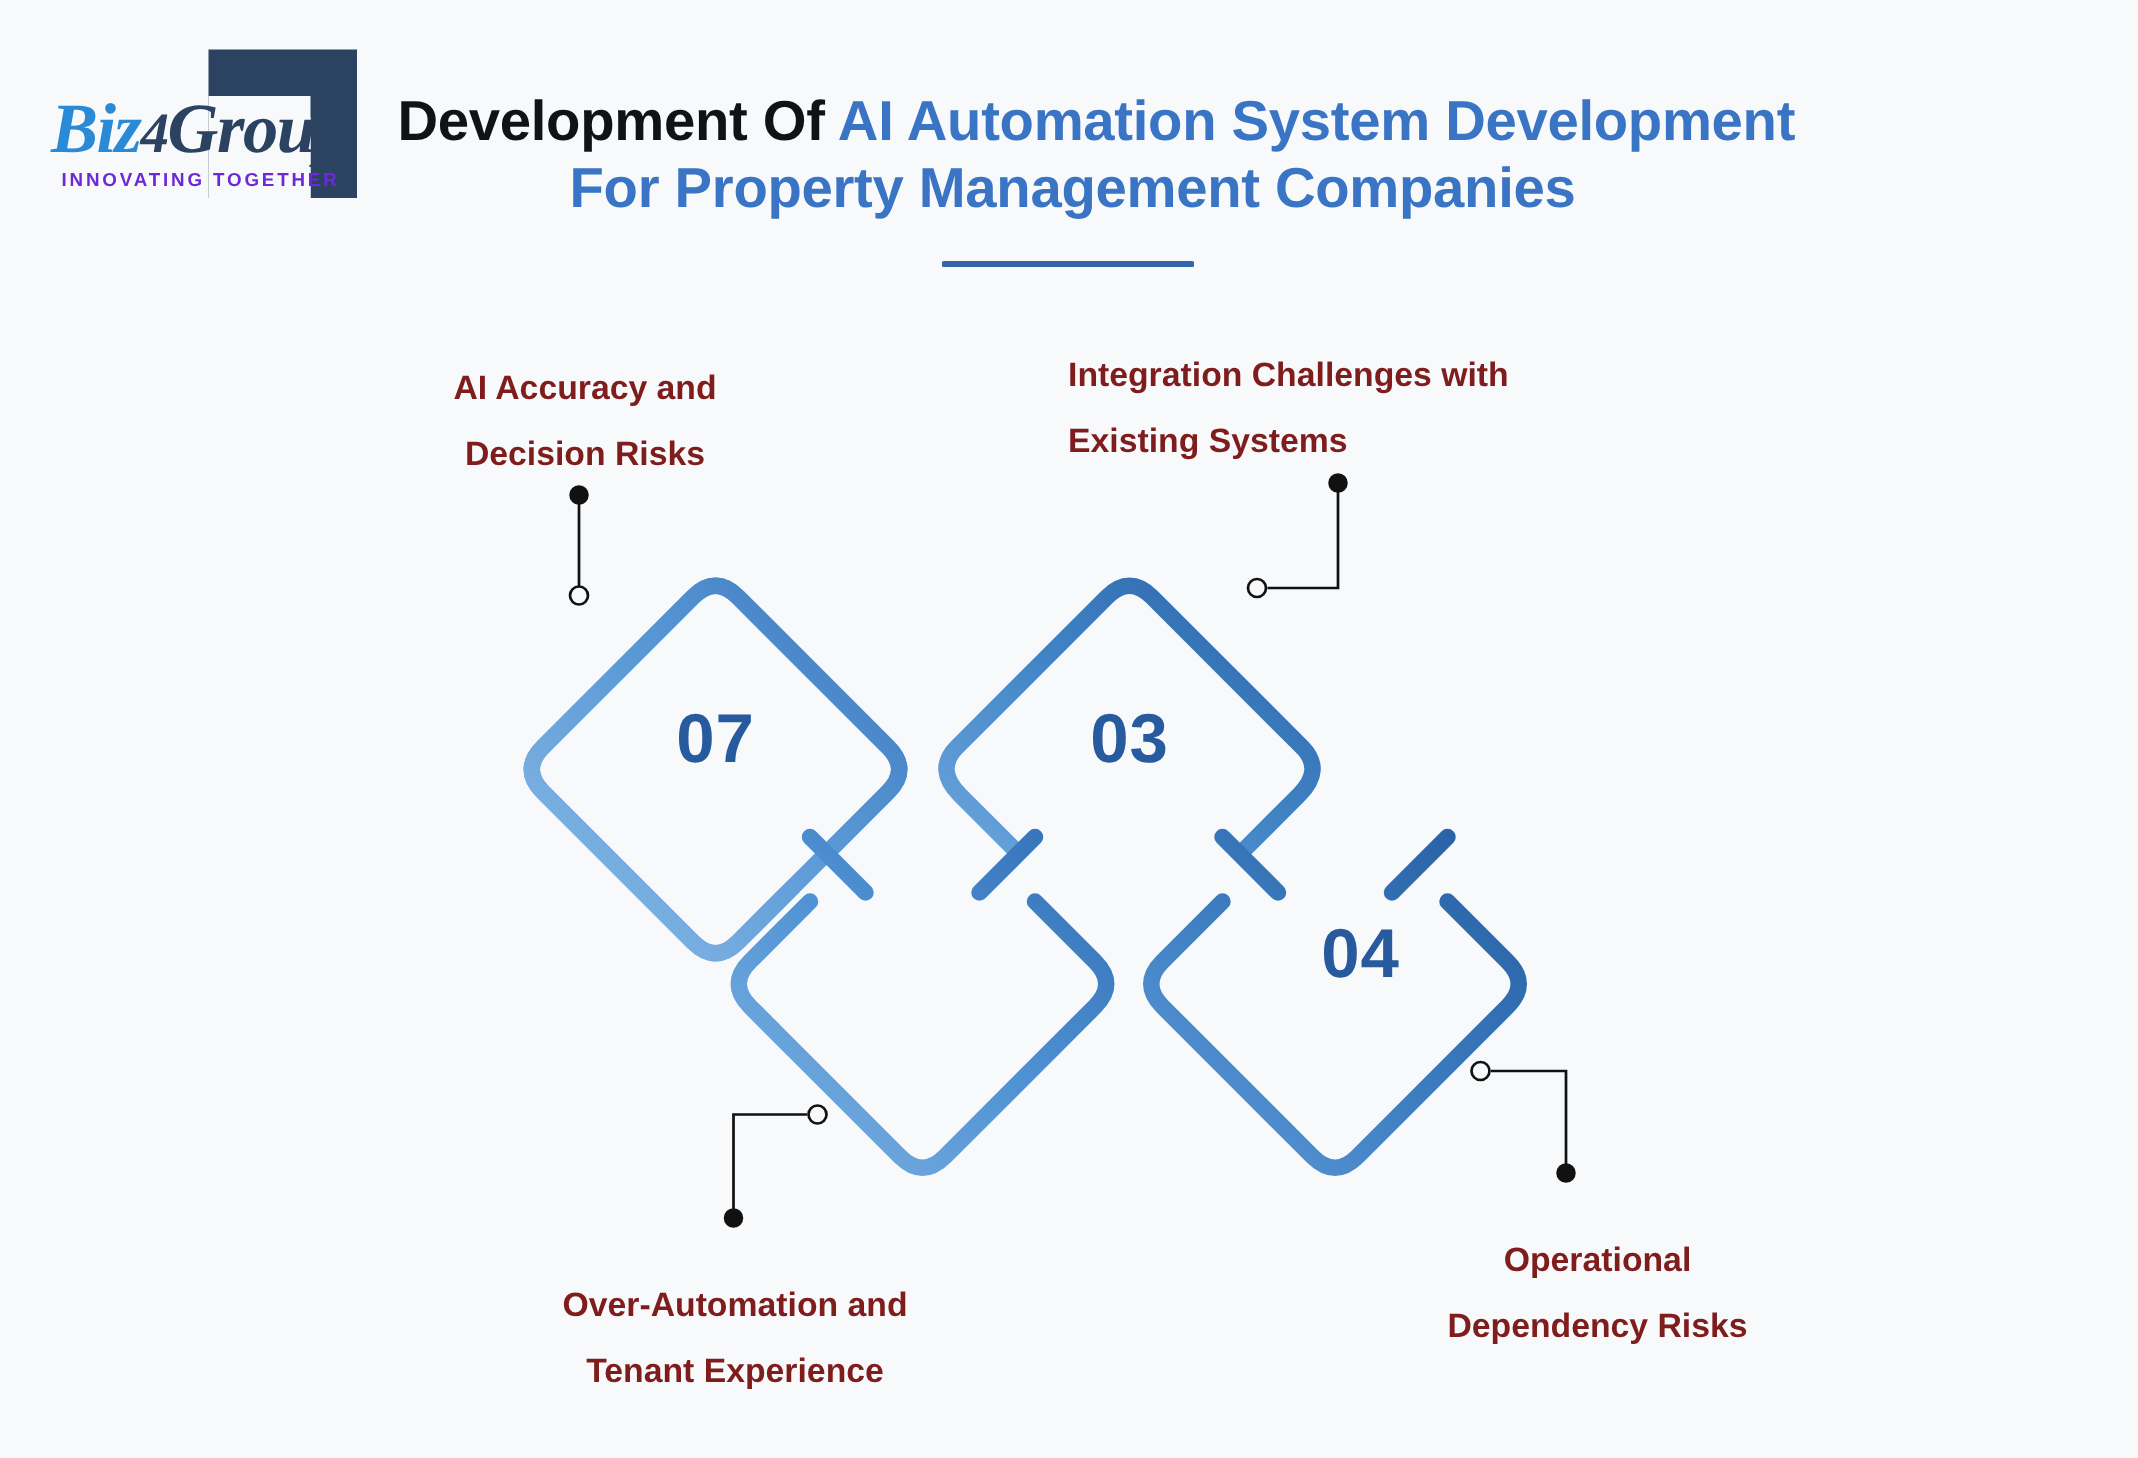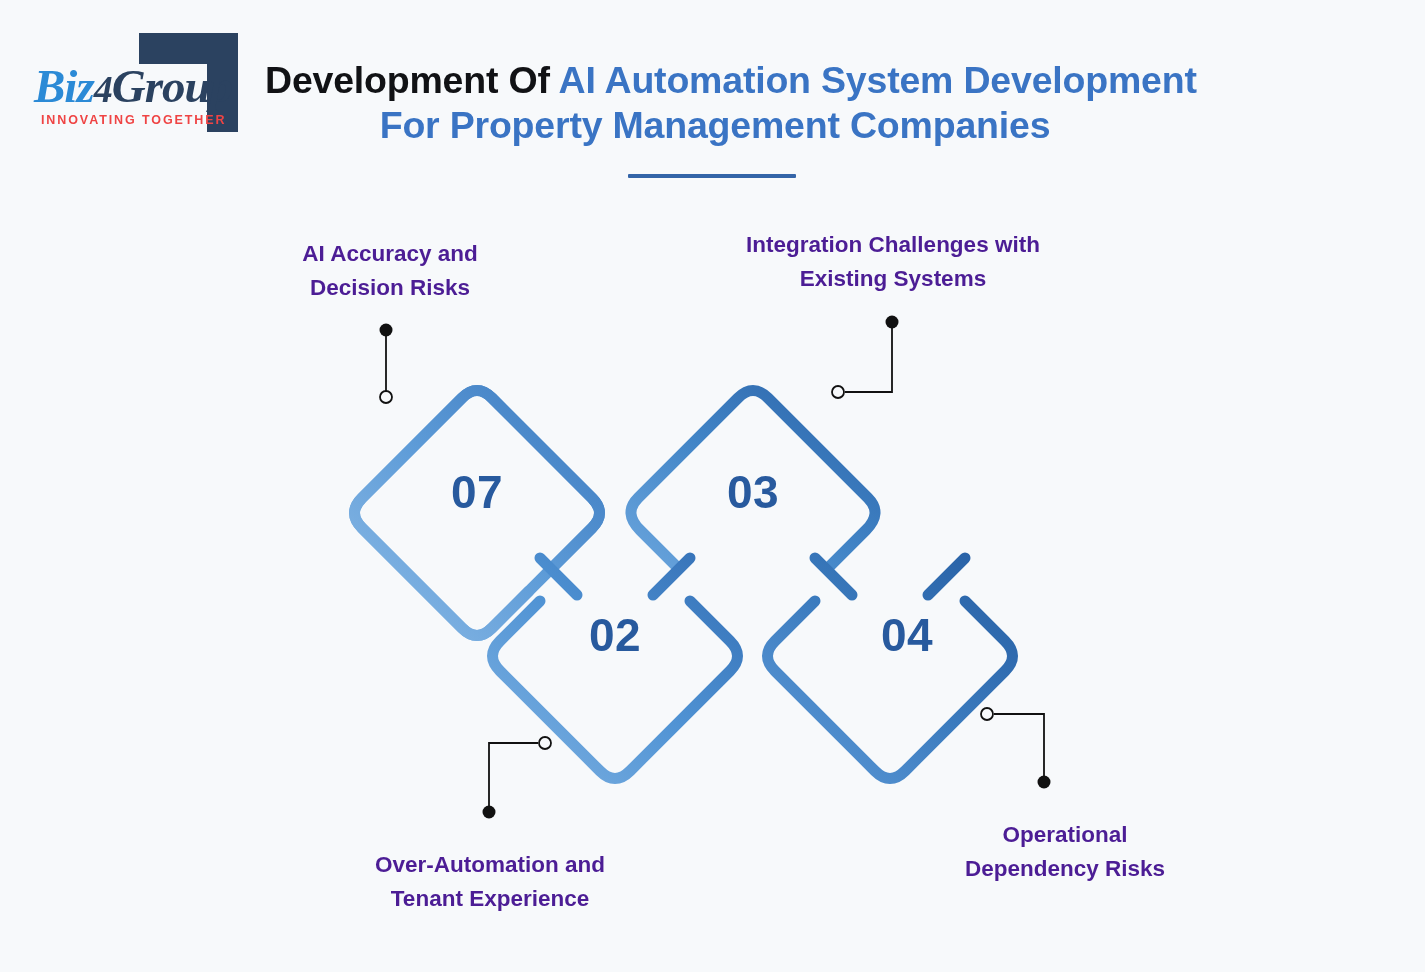--- a/index.html
+++ b/index.html
@@ -75,21 +75,21 @@
   .logo-word .biz { color: #2b8ad6; }
   .logo-word .four { color: #2b4260; font-size: 38px; }
   .logo-word .group { color: #2b4260; font-style: italic; }
   .logo-tag {
     position: absolute;
     left: 7px;
     top: 80px;
     font-size: 12.5px;
     font-weight: 700;
     letter-spacing: 1.9px;
-    color: #ef4444;
+    color: #6d28d9;
     z-index: 3;
     white-space: nowrap;
   }
 
   
   .title-block {
     position: absolute;
     left: 265px;
     top: 58px;
     width: 900px;
@@ -138,27 +138,27 @@
   .num-01 { left: 412px; top: 465px; }
   .num-02 { left: 550px; top: 608px; }
   .num-03 { left: 688px; top: 465px; }
   .num-04 { left: 842px; top: 608px; }
 
   
   .label {
     position: absolute;
     font-size: 22.5px;
     font-weight: 700;
-    line-height: 34px;
-    color: #4c1d95;
+    line-height: 44px;
+    color: #7f1d1d;
     white-space: pre-line;
   }
   .label-1 { left: 230px;  top: 237px; width: 320px; text-align: center; }
   .label-2 { left: 330px;  top: 848px; width: 320px; text-align: center; }
-  .label-3 { left: 712px;  top: 228px; width: 362px; text-align: center;   }
+  .label-3 { left: 712px;  top: 228px; width: 362px; text-align: left;   }
   .label-4 { left: 900px;  top: 818px; width: 330px; text-align: center; }
 </style>
 </head>
 <body>
 
 <div class="canvas">
 
   <div class="logo">
     <div class="logo-mark">
       <div class="sq-outer"></div>
@@ -234,21 +234,20 @@
 
       <g>
         <polyline points="994,714 1044,714 1044,779" fill="none" stroke="#111111" stroke-width="1.8"></polyline>
         <circle cx="987" cy="714" r="6" fill="#f7f9fb" stroke="#111111" stroke-width="1.8"></circle>
         <circle cx="1044" cy="782" r="6.5" fill="#111111"></circle>
       </g>
     </svg>
   </div>
 
   <div class="num num-01">07</div>
-  <div class="num num-02">02</div>
   <div class="num num-03">03</div>
   <div class="num num-04">04</div>
 
   <div class="label label-1">AI Accuracy and
 Decision Risks</div>
   <div class="label label-2">Over-Automation and
 Tenant Experience</div>
   <div class="label label-3">Integration Challenges with
 Existing Systems</div>
   <div class="label label-4">Operational

